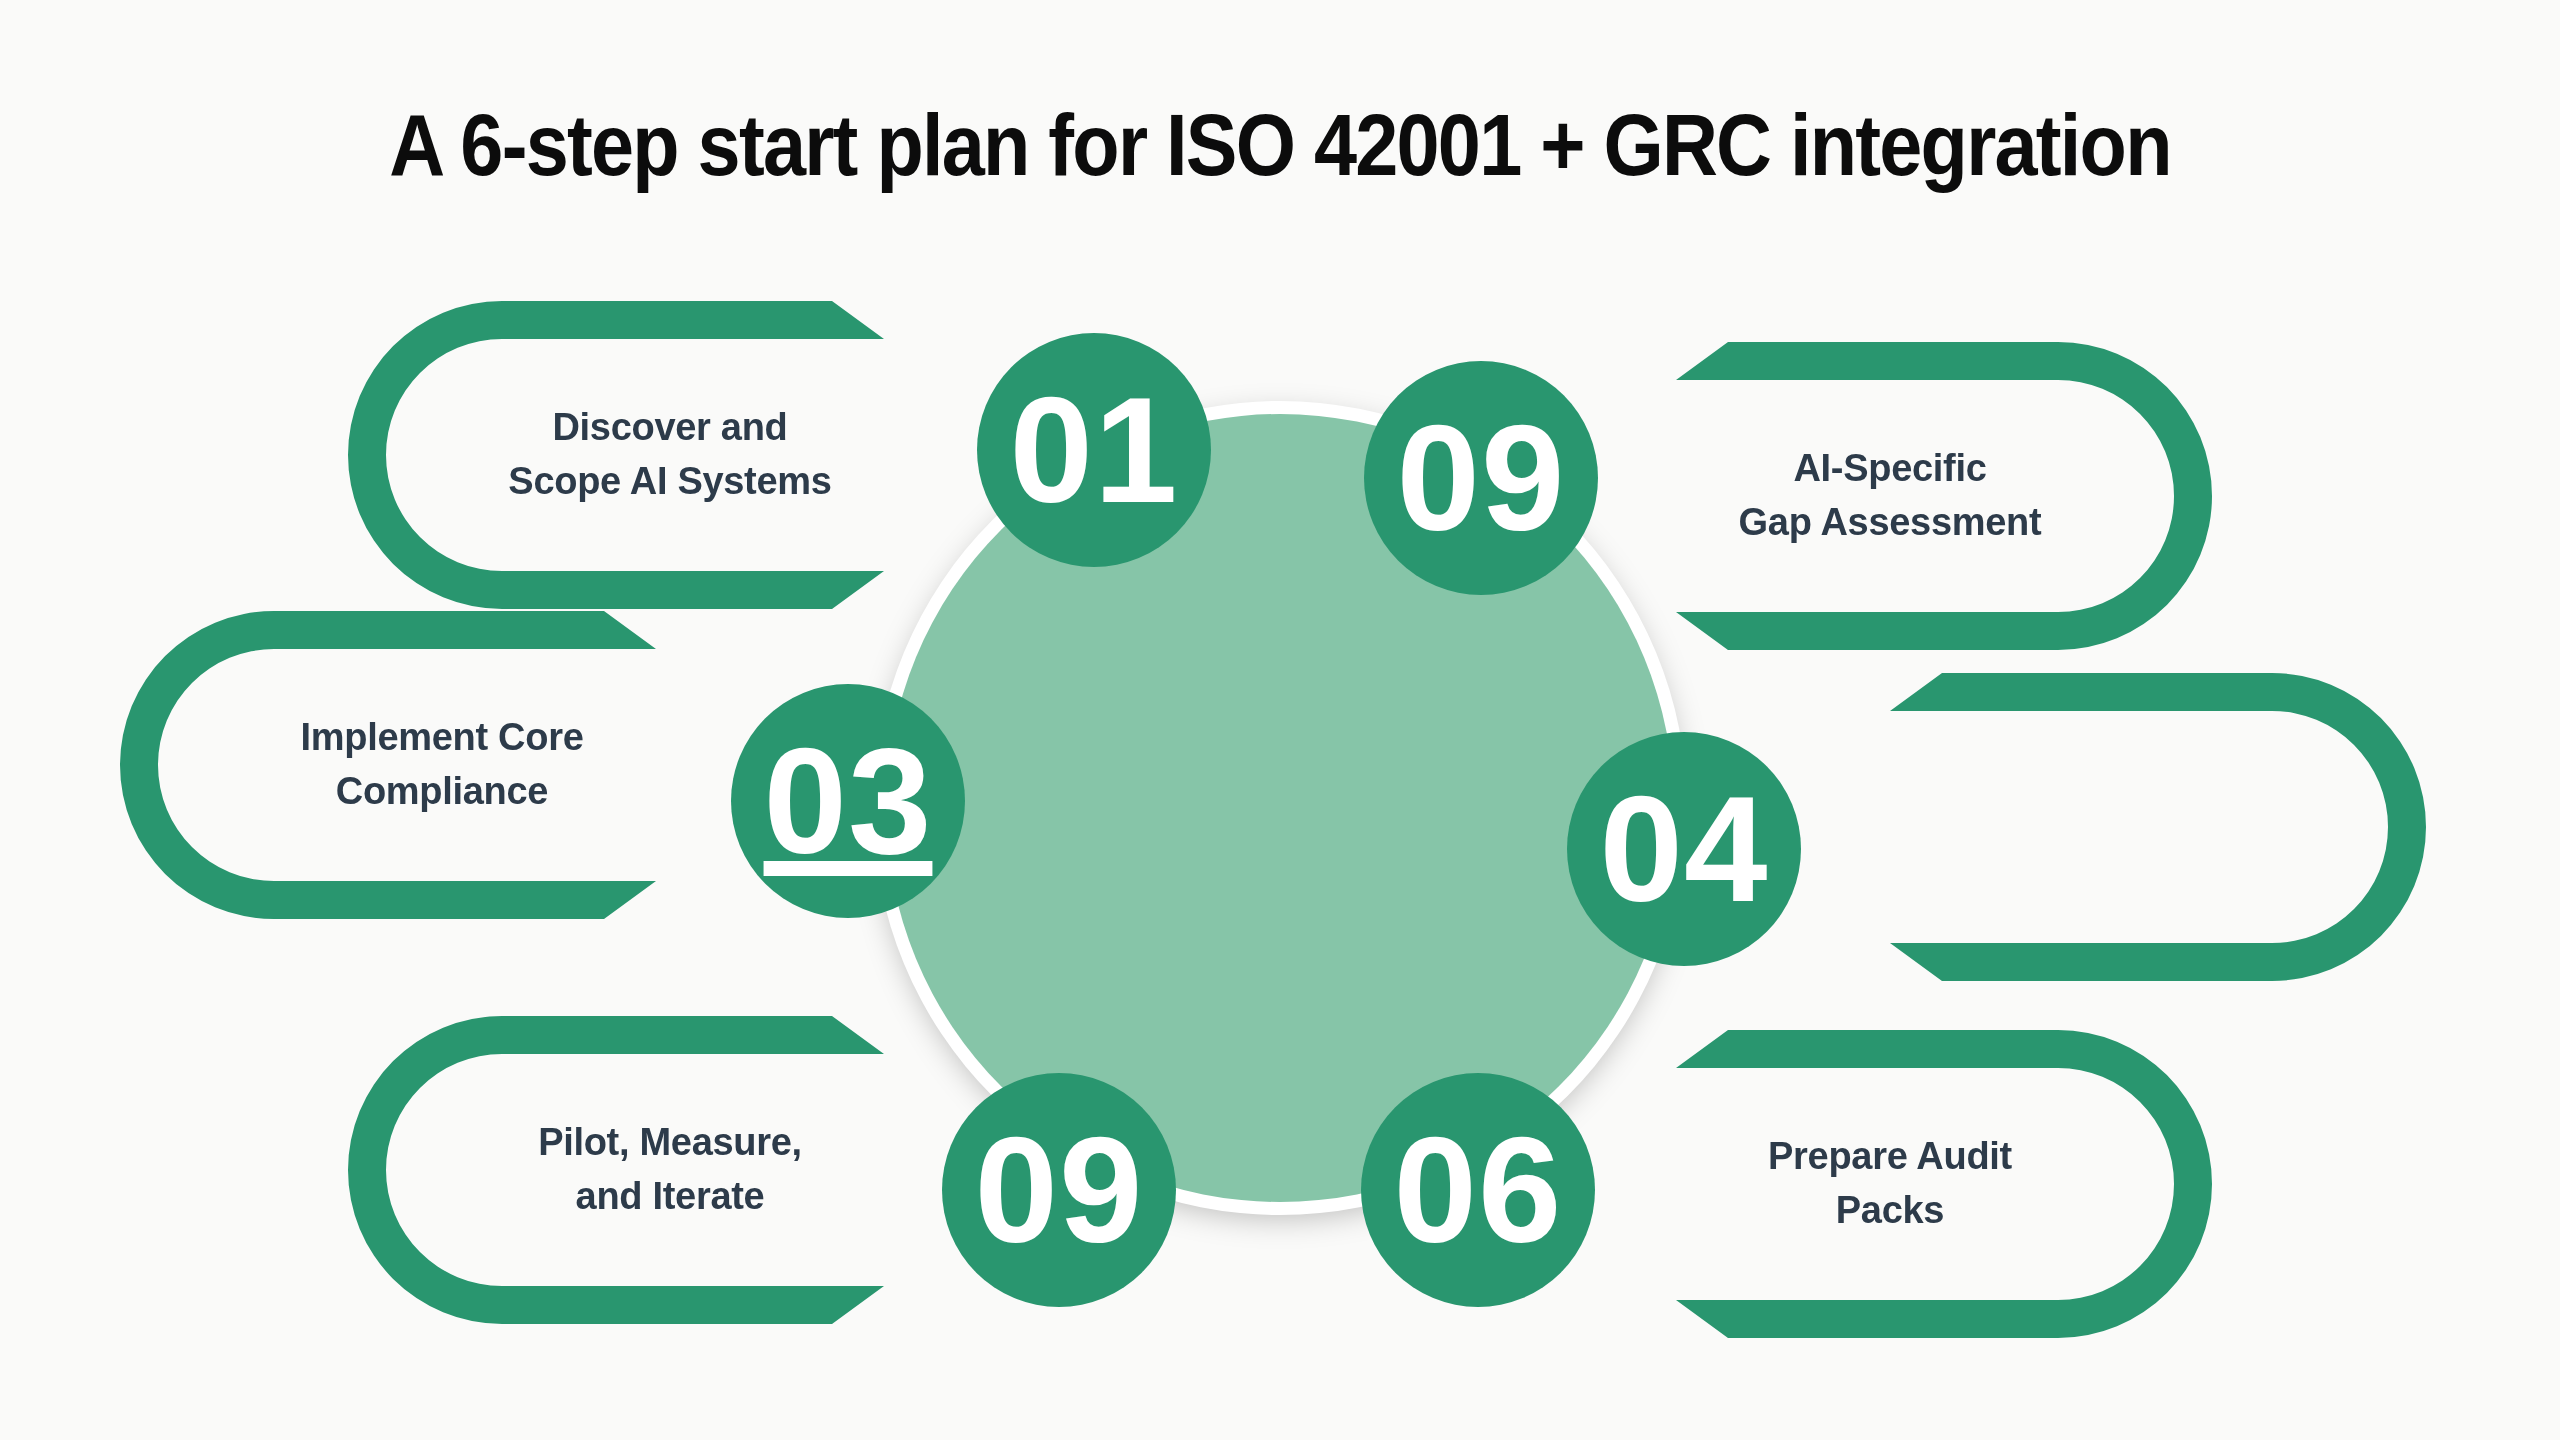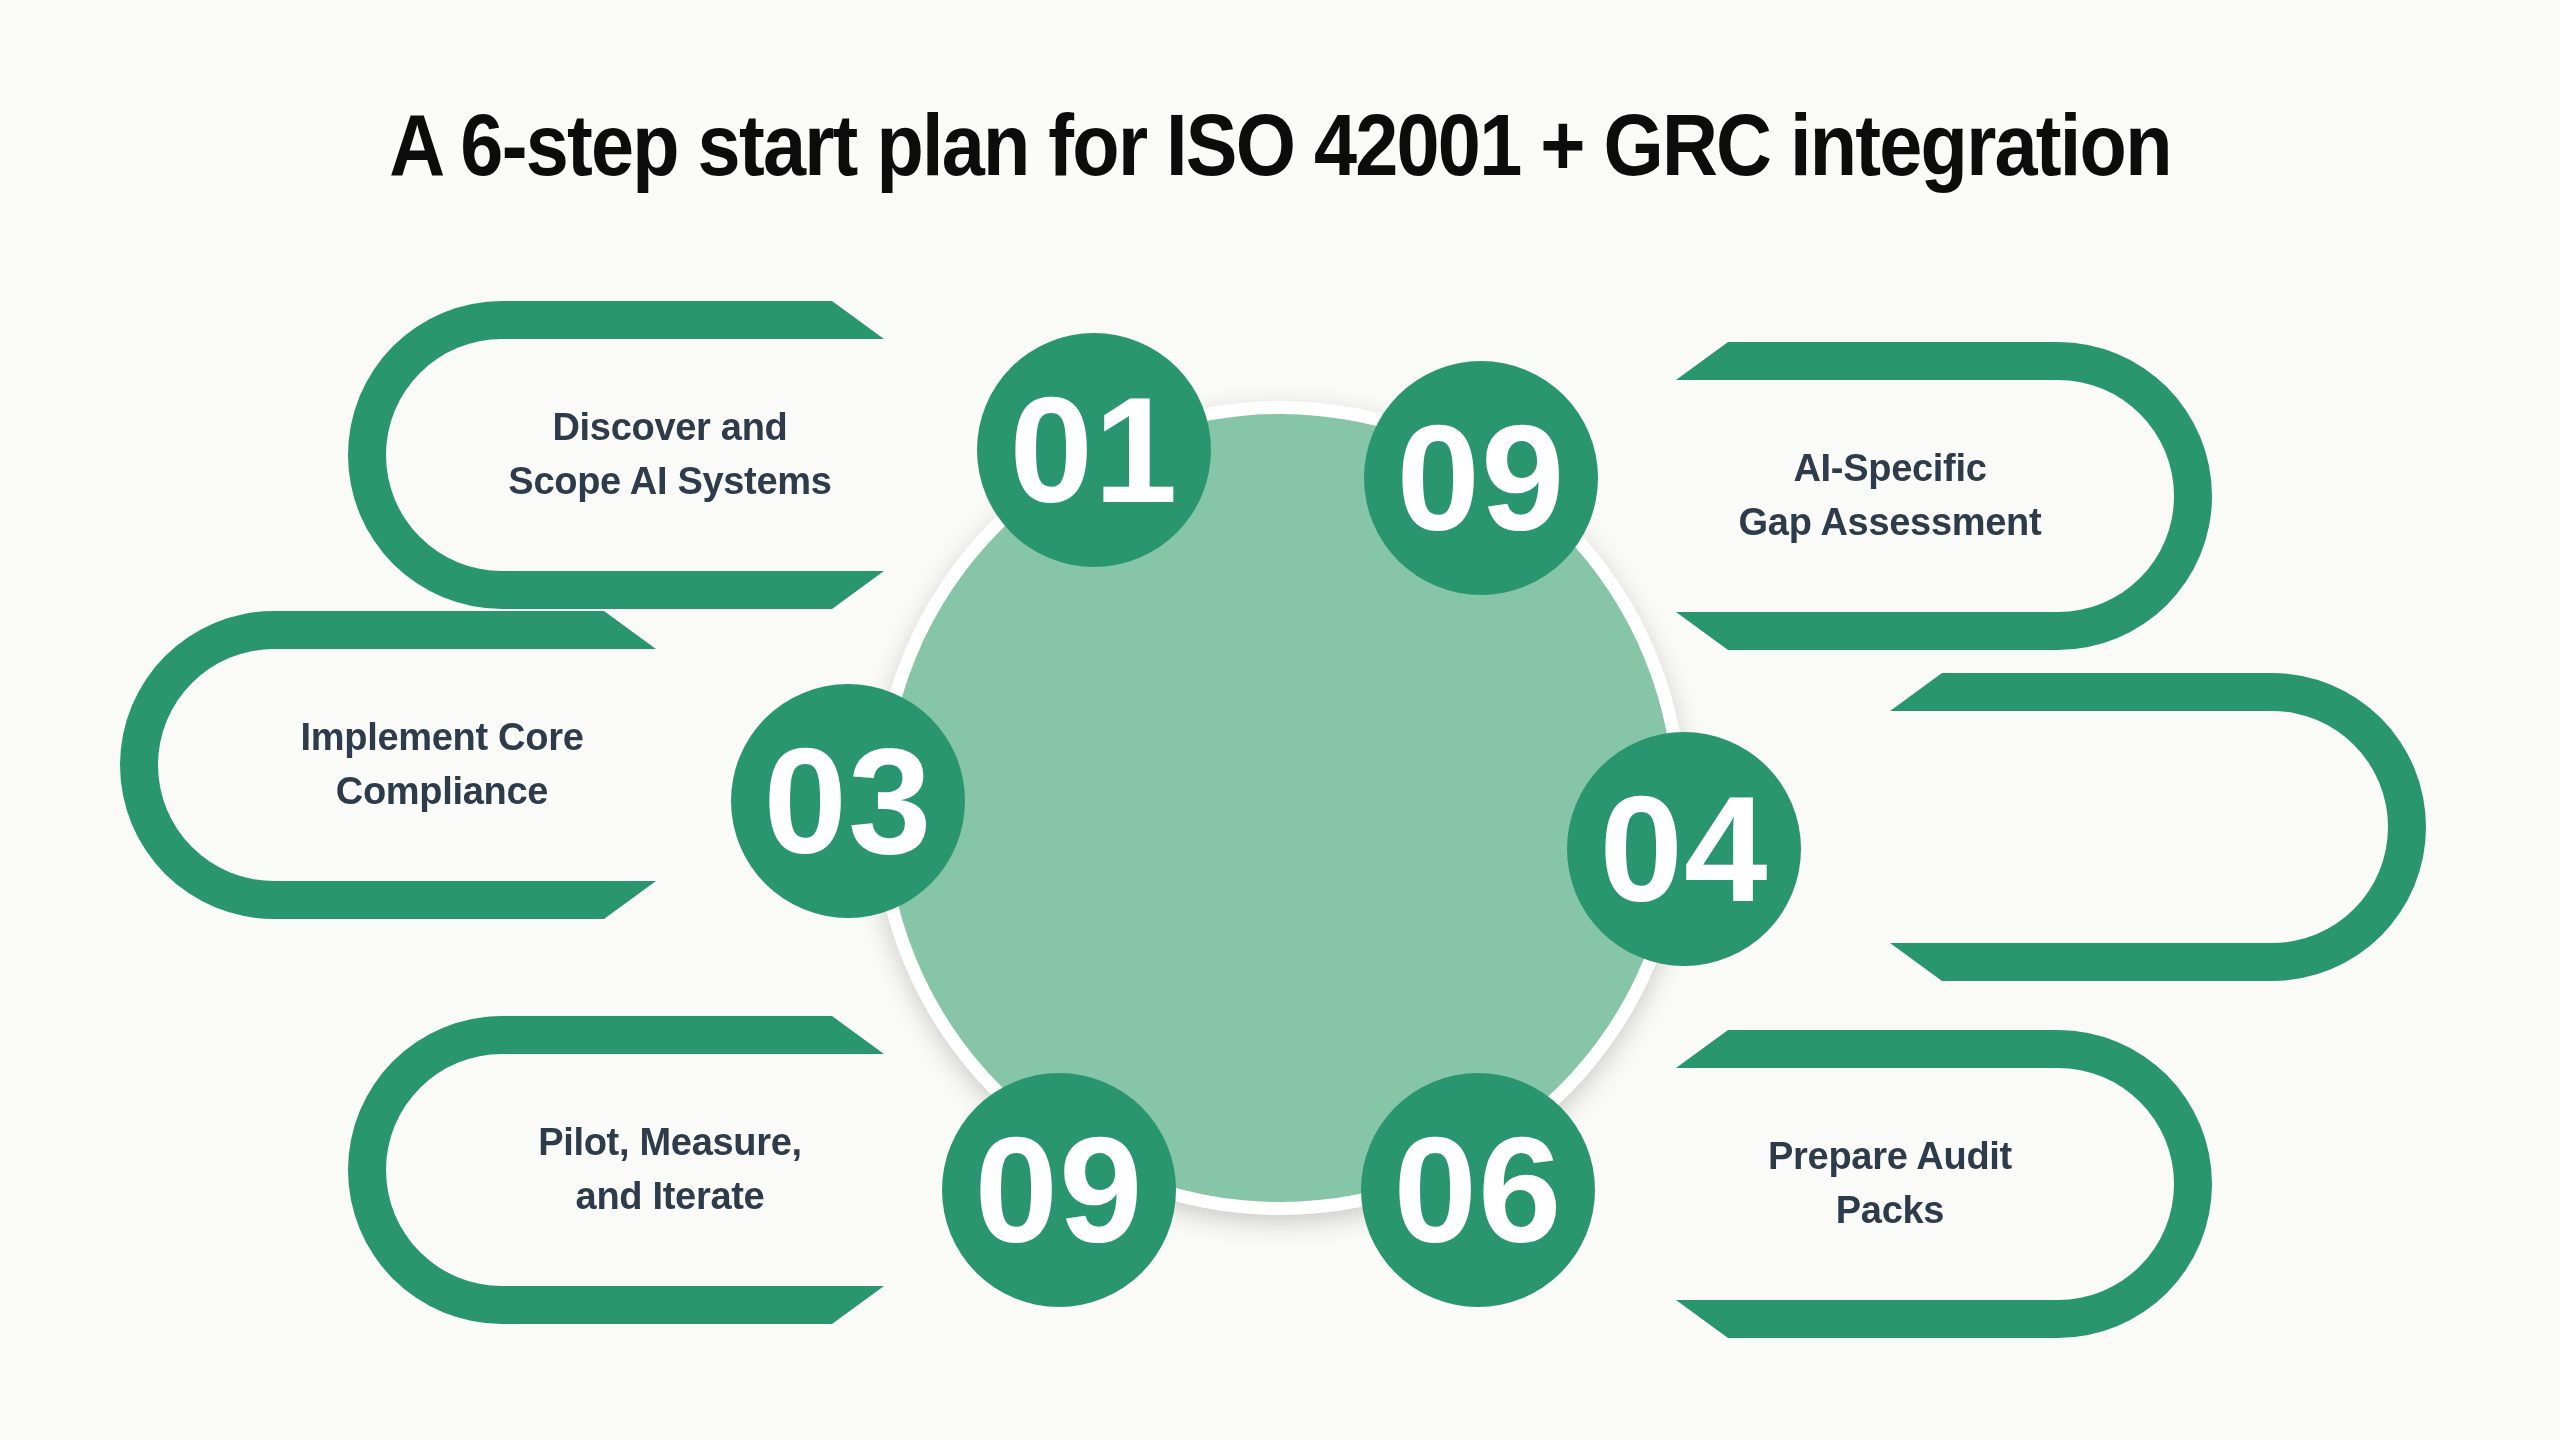--- a/index.html
+++ b/index.html
@@ -34,21 +34,21 @@
   .badge{
     position:absolute;width:234px;height:234px;border-radius:50%;
     background:var(--green,#29966F);
     color:var(--badge_text,#FFFFFF);
     display:flex;align-items:center;justify-content:center;
     font-size:150px;font-weight:700;letter-spacing:1px;
     z-index:3;
   }
   .badge-01{left:977px;top:333px;}
   .badge-02{left:1364px;top:361px;}
-  .badge-03{left:731px;top:684px;}
+  .badge-03{left:731px;top:684px;text-decoration:underline;}
   .badge-04{left:1567px;top:732px;}
   .badge-05{left:942px;top:1073px;}
   .badge-06{left:1361px;top:1073px;}
 
   
   .pill{position:absolute;width:536px;height:308px;z-index:2;}
   .pill svg{position:absolute;left:0;top:0;width:536px;height:308px;display:block;}
   .pill svg path{fill:var(--green,#29966F);}
   .pill-label{
     position:absolute;top:0;bottom:0;

